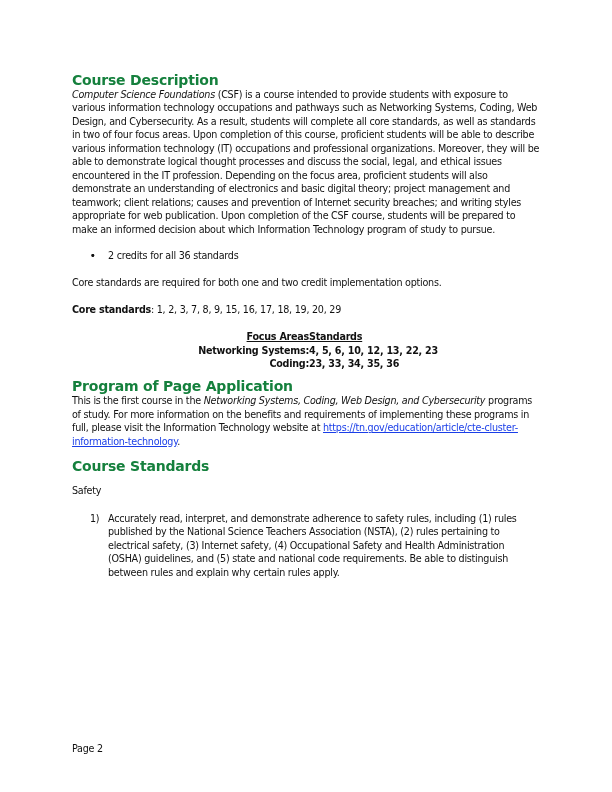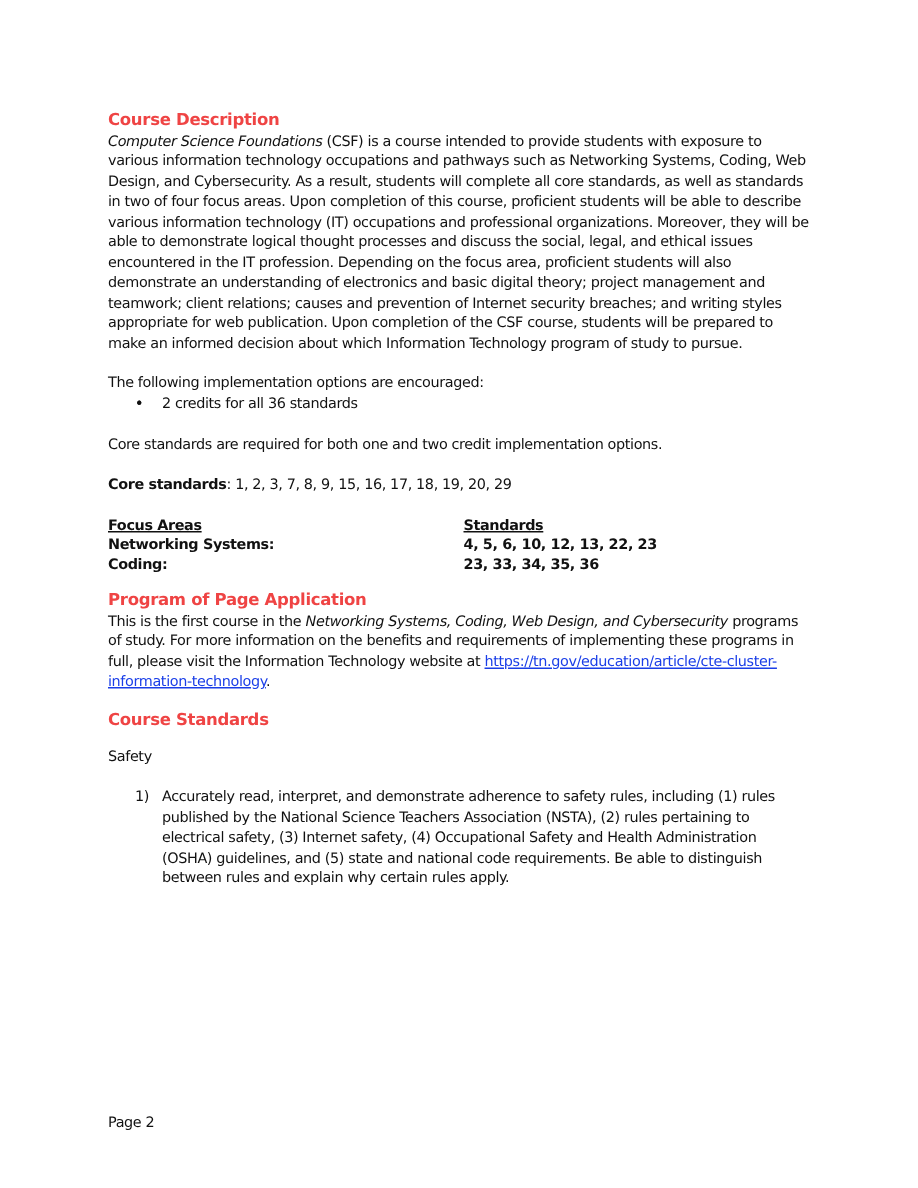--- a/index.html
+++ b/index.html
@@ -19,23 +19,23 @@
       position: absolute;
       left: 72px;
       top: 72px;
       width: 468px;
       font-size: 9.6px;
       line-height: 13.45px;
       letter-spacing: -0.25px;
     }
     h2 {
       font-family: "DejaVu Sans", sans-serif;
-      font-size: 11px;
+      font-size: 14px;
       font-weight: bold;
-      color: #ef4444;
+      color: #15803d;
       margin: 0;
       line-height: 16px;
       letter-spacing: -0.2px;
     }
     p {
       margin: 0;
     }
     .gap { height: 13.45px; }
     ul.bullets {
       list-style: none;
@@ -60,21 +60,21 @@
       padding: 0;
       text-align: left;
       vertical-align: top;
       font-weight: bold;
       line-height: 13.45px;
     }
     .focus-table th {
       font-weight: bold;
       text-decoration: underline;
     }
-    .focus-table .col1 { width: 237px; }
+    .focus-table .col1 { width: 237px; text-align: right; }
     em { font-style: italic; }
     a.link {
       color: #1a3ee8;
       text-decoration: underline;
     }
     .subhead {
       font-weight: normal;
     }
     ol.standards {
       list-style: none;
@@ -102,21 +102,20 @@
 <body>
 
 <div class="page">
 
   <section>
     <h2>Course Description</h2>
     <p><em>Computer Science Foundations</em><span> (CSF) is a course intended to provide students with exposure to various information technology occupations and pathways such as Networking Systems, Coding, Web Design, and Cybersecurity. As a result, students will complete all core standards, as well as standards in two of four focus areas. Upon completion of this course, proficient students will be able to describe various information technology (IT) occupations and professional organizations. Moreover, they will be able to demonstrate logical thought processes and discuss the social, legal, and ethical issues encountered in the IT profession. Depending on the focus area, proficient students will also demonstrate an understanding of electronics and basic digital theory; project management and teamwork; client relations; causes and prevention of Internet security breaches; and writing styles appropriate for web publication. Upon completion of the CSF course, students will be prepared to make an informed decision about which Information Technology program of study to pursue.</span></p>
 
     <div class="gap"></div>
 
-    <p>The following implementation options are encouraged:</p>
     <ul class="bullets">
       <li><span class="bullet">•</span></li>
       <li><span class="bullet">•</span><span>2 credits for all 36 standards</span></li>
     </ul>
 
     <div class="gap"></div>
 
     <p>Core standards are required for both one and two credit implementation options.</p>
 
     <div class="gap"></div>

